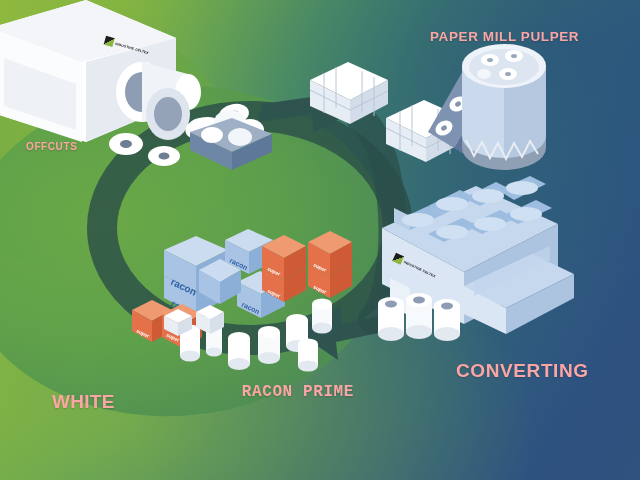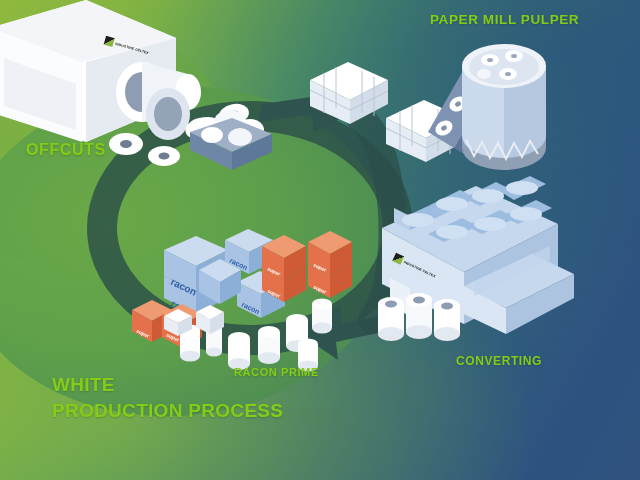--- a/index.html
+++ b/index.html
@@ -26,26 +26,26 @@
   .ground{position:absolute;left:-40px;top:86px;width:430px;height:330px;
     background:radial-gradient(ellipse at 35% 40%, #6aa847 0%, #5d9f4a 45%, #4f8f52 75%, #46845a 100%);
     border-radius:50%;transform:rotate(-4deg);opacity:.92;}
   .ground2{position:absolute;left:-70px;top:20px;width:300px;height:250px;
     background:radial-gradient(ellipse at 40% 45%, #7cb043 0%, #6aa646 60%, #5e9d4b 100%);
     border-radius:50%;opacity:.75;}
 
   svg.arrows{position:absolute;left:0;top:0;width:640px;height:480px;overflow:visible;}
 
   
-  .label{position:absolute;color:#84cc16;font-weight:700;letter-spacing:.6px;
-    text-transform:uppercase;line-height:1.22;text-shadow:0 1px 2px rgba(0,0,0,.18);}
+  .label{position:absolute;color:#fca5a5;font-weight:700;letter-spacing:.6px;
+    text-transform:uppercase;line-height:1.22;text-shadow:0 1px 2px rgba(0,0,0,.18);margin-top:17px;}
   #lbl-pulper{left:430px;top:12px;font-size:13.5px;}
-  #lbl-offcuts{left:26px;top:140px;font-size:16px;}
-  #lbl-converting{left:456px;top:354px;font-size:12px;}
-  #lbl-racon{left:234px;top:366px;font-size:11px;text-align:left;width:120px;}
+  #lbl-offcuts{left:26px;top:124px;font-size:10px;}
+  #lbl-converting{left:456px;top:342px;font-size:19px;}
+  #lbl-racon{left:234px;top:366px;font-size:16px;text-align:right;width:120px;font-family:Liberation Mono, monospace;}
   #title{left:52px;top:372px;font-size:19px;line-height:1.38;letter-spacing:.3px;}
 
   
   .logo{position:absolute;display:flex;align-items:center;gap:2px;}
   .logo-mark{width:9px;height:9px;background:
       linear-gradient(135deg,#1d1d1b 0 50%,#8cb63f 50% 100%);}
   .logo-txt{font-size:3.4px;font-weight:700;color:#1d1d1b;letter-spacing:.15px;
     white-space:nowrap;font-family:"Liberation Sans",sans-serif;}
 
   
@@ -387,16 +387,15 @@
   <div class="label" id="lbl-converting">
     <span>CONVERTING</span>
   </div>
 
   <div class="label" id="lbl-racon">
     <div>RACON PRIME</div>
   </div>
 
   <div class="label" id="title">
     <div>WHITE</div>
-    <div>PRODUCTION PROCESS</div>
   </div>
 
 </div>
 
 </body></html>

